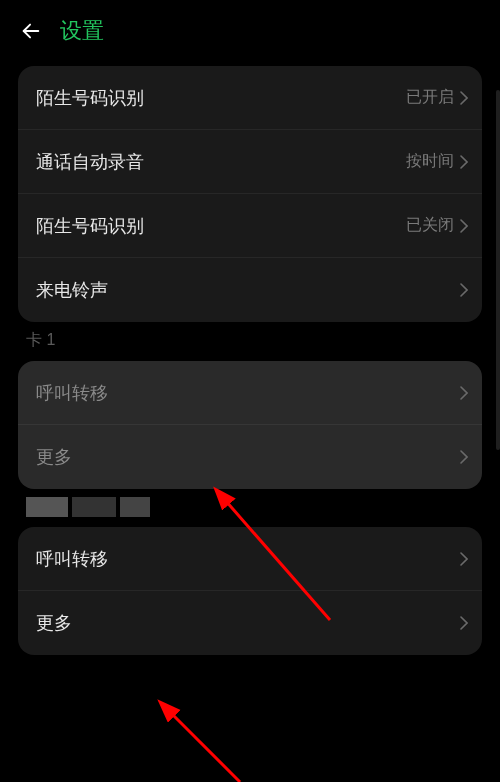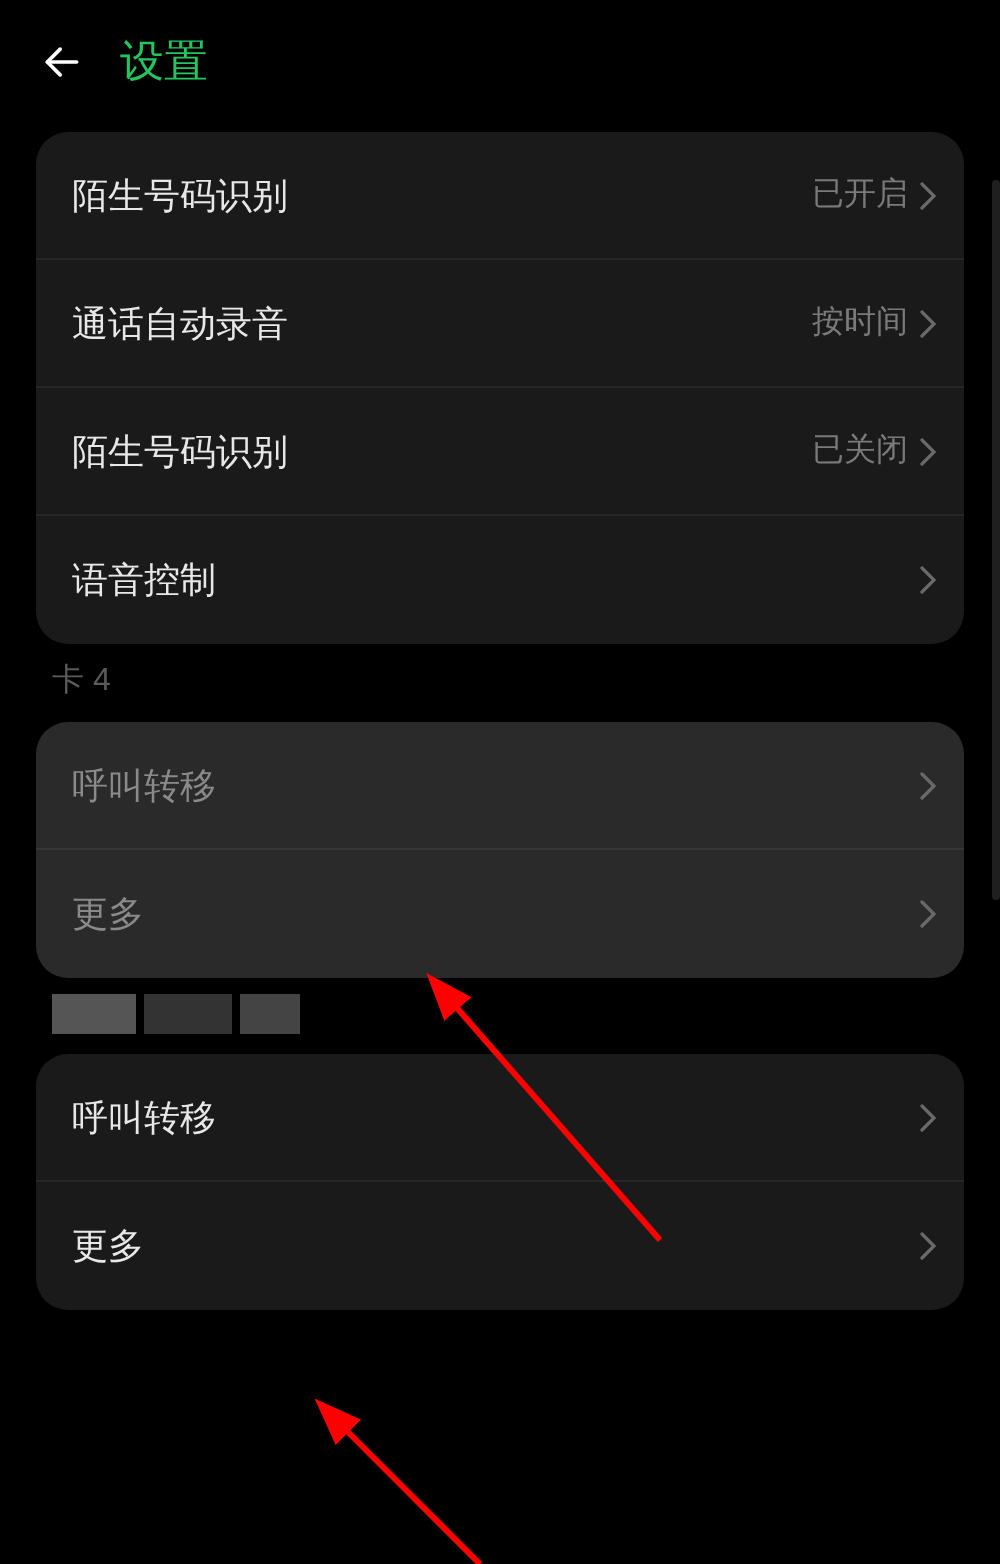--- a/index.html
+++ b/index.html
@@ -169,32 +169,32 @@
       <div class="row-right">
         <div class="row-value">已关闭</div>
         <div class="chev">
           <svg viewBox="0 0 8 14">
               <path d="M1 1 L7 7 L1 13" stroke="#6a6a6a" stroke-width="1.6" fill="none" stroke-linecap="round"></path>
             </svg>
         </div>
       </div>
     </div>
     <div class="row">
-      <div class="row-label">语音控制</div>
-      <div class="row-right">
-        <div class="chev">
-          <svg viewBox="0 0 8 14">
-              <path d="M1 1 L7 7 L1 13" stroke="#6a6a6a" stroke-width="1.6" fill="none" stroke-linecap="round"></path>
-            </svg>
-        </div>
-      </div>
-    </div>
-  </div>
-
-  <div class="section-label">卡 4</div>
+      <div class="row-label">来电铃声</div>
+      <div class="row-right">
+        <div class="chev">
+          <svg viewBox="0 0 8 14">
+              <path d="M1 1 L7 7 L1 13" stroke="#6a6a6a" stroke-width="1.6" fill="none" stroke-linecap="round"></path>
+            </svg>
+        </div>
+      </div>
+    </div>
+  </div>
+
+  <div class="section-label">卡 1</div>
 
   <div class="card dim">
     <div class="row">
       <div class="row-label dim">呼叫转移</div>
       <div class="row-right">
         <div class="chev">
           <svg viewBox="0 0 8 14">
               <path d="M1 1 L7 7 L1 13" stroke="#6a6a6a" stroke-width="1.6" fill="none" stroke-linecap="round"></path>
             </svg>
         </div>

